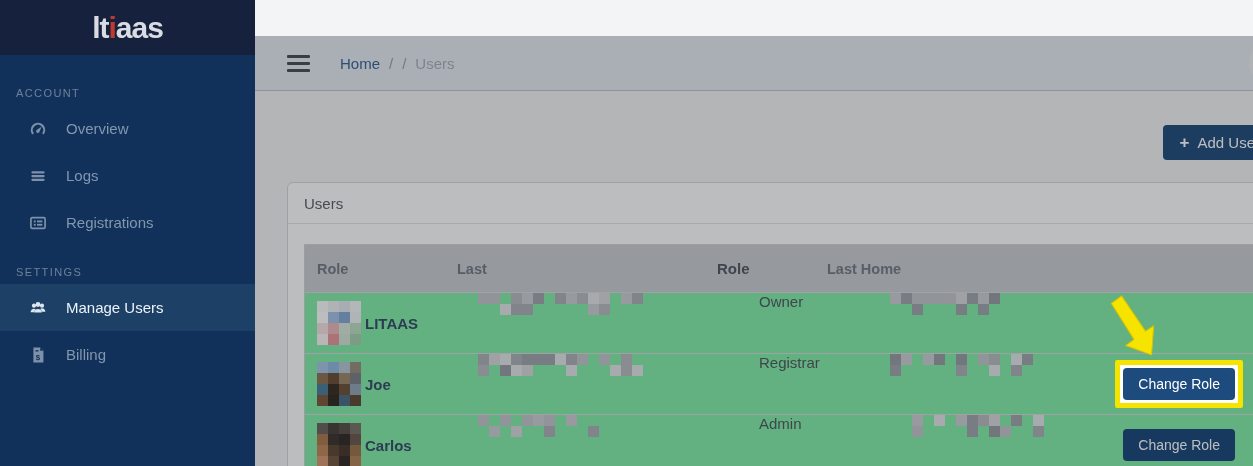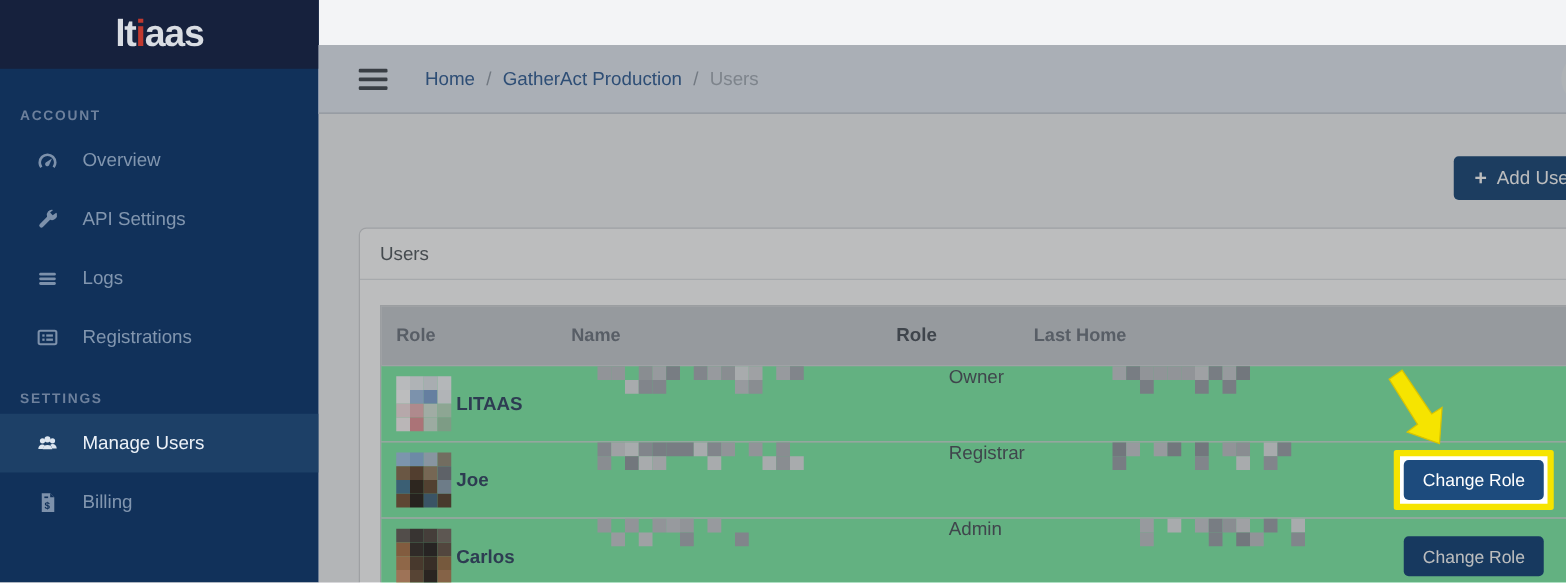--- a/index.html
+++ b/index.html
@@ -5,21 +5,21 @@
   * { box-sizing: border-box; margin: 0; padding: 0; }
   body { font-family: "Liberation Sans", sans-serif; background: #e8e8e8; }
   .app { width: 1253px; height: 466px; display: flex; overflow: hidden; position: relative; background: #f3f4f6; }
 
   
   .sidebar { width: 255px; flex: 0 0 255px; background: #11315a; display: flex; flex-direction: column; }
   .logo-band { height: 55px; background: #16213d; display: flex; align-items: center; justify-content: center; }
   .logo { font-size: 30px; font-weight: 800; letter-spacing: -1px; color: #d9dde3; }
   .logo .logo-red { color: #c0392f; }
   .nav { padding-top: 12px; }
-  .section-label { margin: 20px 16px 6px 16px; font-size: 11px; font-weight: 700; letter-spacing: 1.4px; color: #6d809c; }
+  .section-label { margin: 20px 16px 6px 16px; font-size: 11px; font-weight: 400; letter-spacing: 1.4px; color: #6d809c; }
   .nav-item { height: 47px; display: flex; align-items: center; padding-left: 26px; color: #8296af; font-size: 15px; cursor: pointer; }
   .nav-item .nicon { width: 24px; height: 24px; margin-right: 16px; color: #7d91ab; display: flex; align-items: center; justify-content: center; }
   .nav-item.active { background: #1d4067; color: #edf2f8; }
   .nav-item.active .nicon { color: #dde6f0; }
   .nicon svg { width: 20px; height: 20px; fill: currentColor; }
 
   
   .content { position: relative; flex: 1; background: #f3f4f6; margin-top: 36px; }
   .topbar { height: 55px; background: #e6ecf5; border-bottom: 1px solid #c3c9d1; display: flex; align-items: center; padding: 0 14px 0 32px; }
   .hamburger { width: 23px; display: flex; flex-direction: column; gap: 4px; cursor: pointer; margin-right: 30px; }
@@ -80,28 +80,20 @@
       <div class="nav-item">
         <span class="nicon">
           <svg viewBox="0 0 24 24">
               <path d="M12 4.5a8.7 8.7 0 0 0-8.7 8.7c0 2 .7 3.8 1.8 5.3l2-1.5a6.2 6.2 0 1 1 9.8 0l2 1.5a8.7 8.7 0 0 0 1.8-5.3A8.7 8.7 0 0 0 12 4.5z"></path>
               <path d="M13.9 14.9a2.1 2.1 0 1 1-3.2-1.9l5.6-3.6-2.4 5.5z"></path>
             </svg>
         </span>
         <span>Overview</span>
       </div>
 
-      <div class="nav-item">
-        <span class="nicon">
-          <svg viewBox="0 0 24 24">
-              <path d="M21 6a4.9 4.9 0 0 1-6.5 5.8l-6.9 6.9a2.05 2.05 0 0 1-2.9-2.9l6.9-6.9A4.9 4.9 0 0 1 17.4 2.4l-2.9 2.5 2.5 2.5L20.4 5c.3.3.5.6.6 1z"></path>
-            </svg>
-        </span>
-        <span>API Settings</span>
-      </div>
 
       <div class="nav-item">
         <span class="nicon">
           <svg viewBox="0 0 24 24">
               <rect x="4" y="6.2" width="16" height="2.7" rx="1.3"></rect>
               <rect x="4" y="10.7" width="16" height="2.7" rx="1.3"></rect>
               <rect x="4" y="15.2" width="16" height="2.7" rx="1.3"></rect>
             </svg>
         </span>
         <span>Logs</span>
@@ -154,21 +146,20 @@
 
     <header class="topbar">
       <div class="hamburger">
           <span></span>
           <span></span>
           <span></span>
         </div>
       <nav class="breadcrumb">
         <span class="crumb-link">Home</span>
         <span class="crumb-sep">/</span>
-        <span class="crumb-link">GatherAct Production</span>
         <span class="crumb-sep">/</span>
         <span class="crumb-current">Users</span>
       </nav>
       <div class="topbar-avatar">
         <svg width="32" height="32" viewBox="0 0 32 32">
           <g fill="#2676bd">
               <circle cx="16" cy="6.8" r="3.3"></circle>
               <ellipse cx="16" cy="13.6" rx="5" ry="3.9"></ellipse>
             </g>
           <g fill="#c53a32" transform="rotate(240 16 16)">
@@ -190,21 +181,21 @@
       </button>
     </div>
 
     <section class="card">
       <div class="card-header">Users</div>
       <div class="card-body">
         <div class="utable">
 
           <div class="thead">
             <div class="col-name">Role</div>
-            <div class="col-email">Name</div>
+            <div class="col-email">Last</div>
             <div class="col-role">Role</div>
             <div class="col-login">Last Home</div>
             <div class="col-action"></div>
           </div>
 
           <div class="trow">
             <div class="col-name">
               <div class="avatar-mosaic">
                   <div class="cell" style="background: rgb(250, 251, 252);"></div>
                   <div class="cell" style="background: rgb(238, 241, 244);"></div>

